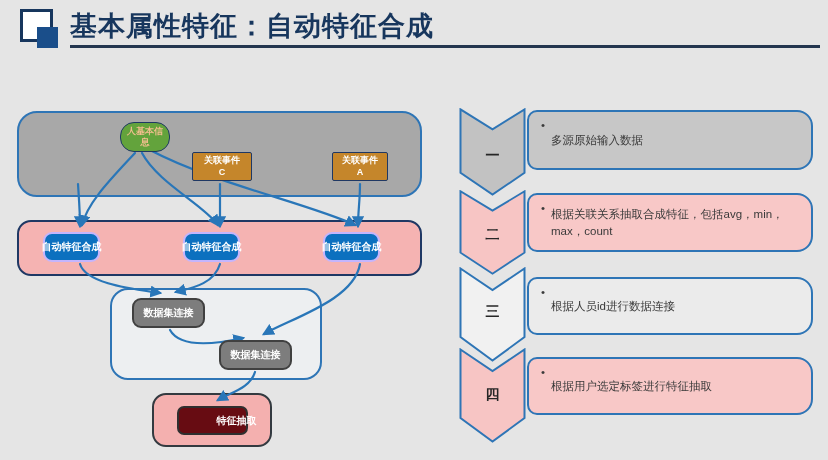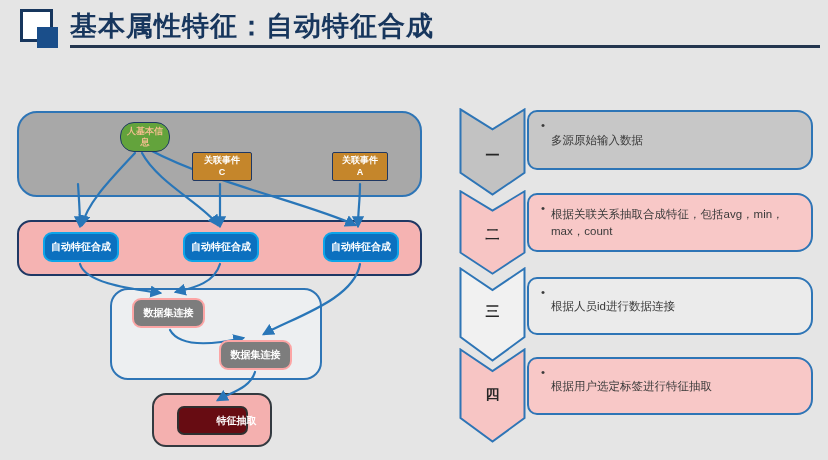--- a/index.html
+++ b/index.html
@@ -41,22 +41,22 @@
   .card.green::before{transform:translate(9px,-7px);background:#177E72;}
   .card.green::after{transform:translate(4.5px,-3.5px);background:#4C9A45;}
   .card.orange{background:#C5862B;color:#FFFFFF;}
   .card.orange::before{transform:translate(9px,-7px);background:#2C3E55;}
   .card.orange::after{transform:translate(4.5px,-3.5px);background:#3E5166;}
 
   .flow-btn{
     position:absolute;box-sizing:border-box;display:flex;align-items:center;justify-content:center;
     color:#fff;font-size:10px;font-weight:bold;white-space:nowrap;
   }
-  .btn-blue{width:76px;height:30px;background:#0C70BF;border:2px solid #0ea5e9;border-radius:9px;}
-  .btn-gray{width:73px;height:30px;background:#7D7D7D;border:2px solid #fca5a5;border-radius:9px;}
+  .btn-blue{width:57px;height:30px;background:#0C70BF;border:2px solid #c4b5fd;border-radius:9px;}
+  .btn-gray{width:73px;height:30px;background:#7D7D7D;border:2px solid #404040;border-radius:9px;}
   .btn-maroon{width:71px;height:29px;background:#670C12;border:2px solid #2F2F2F;border-radius:7px;}
 
   
   .steps{position:absolute;left:455px;top:0;width:373px;height:460px;}
   .chevron{position:absolute;left:4px;width:67px;}
   .step-num{position:absolute;left:4px;width:67px;text-align:center;font-size:14px;font-weight:bold;color:#262626;}
   .step-box{
     position:absolute;left:72px;width:286px;box-sizing:border-box;
     border:2px solid #2E75B6;border-radius:10px 16px 16px 10px;
     display:flex;align-items:center;padding:5px 14px 5px 12px;

